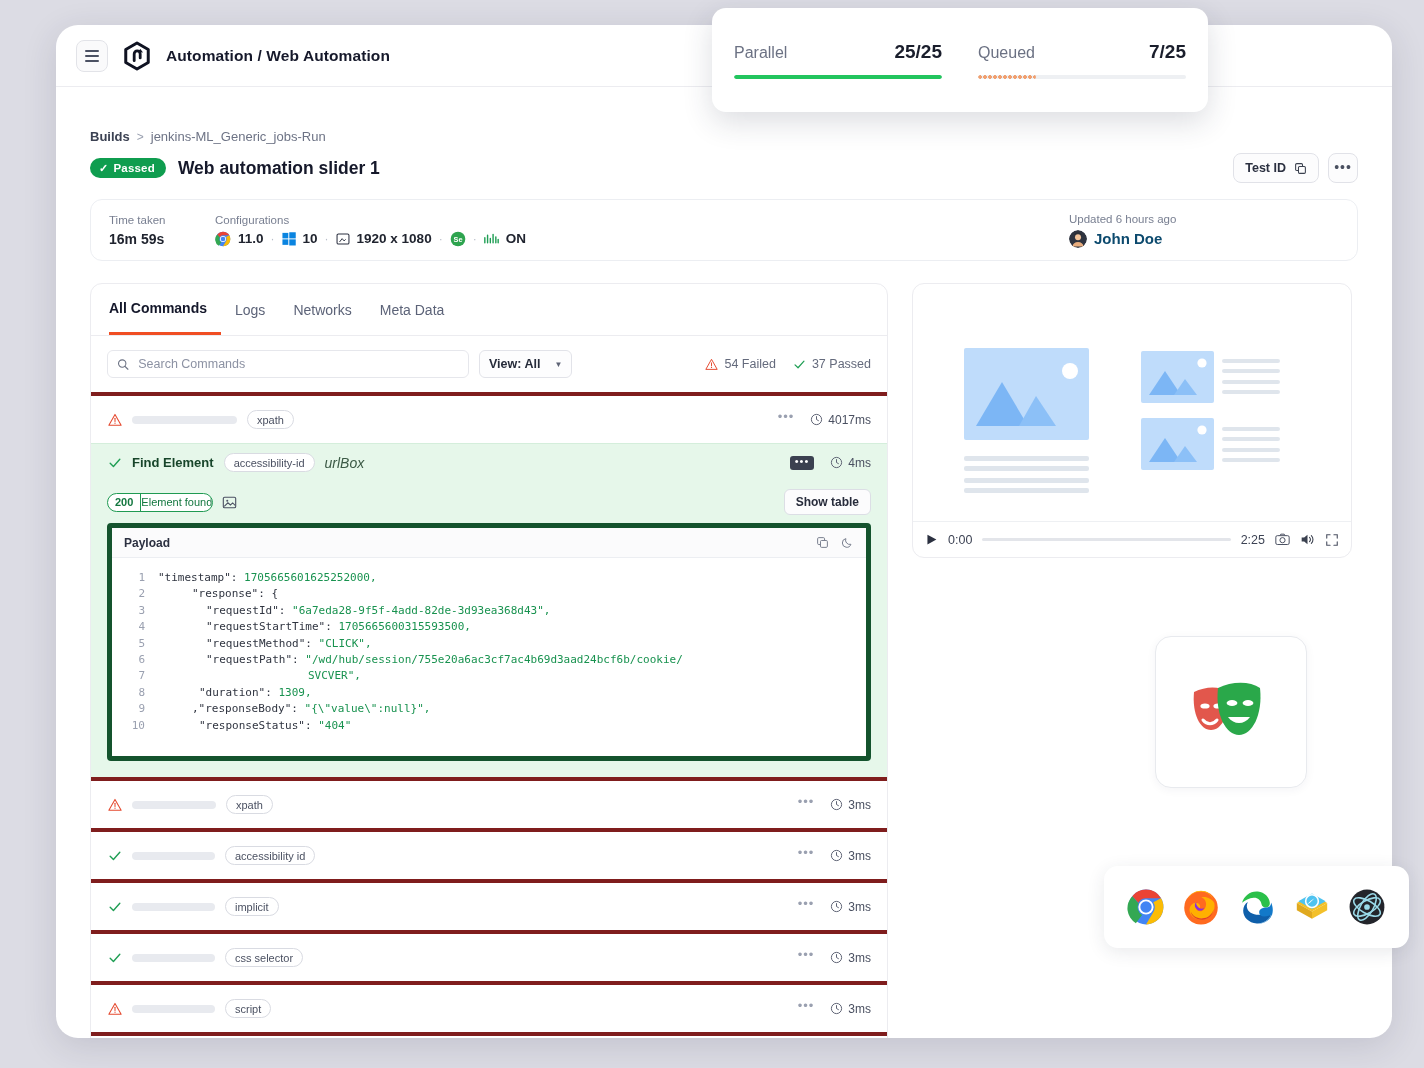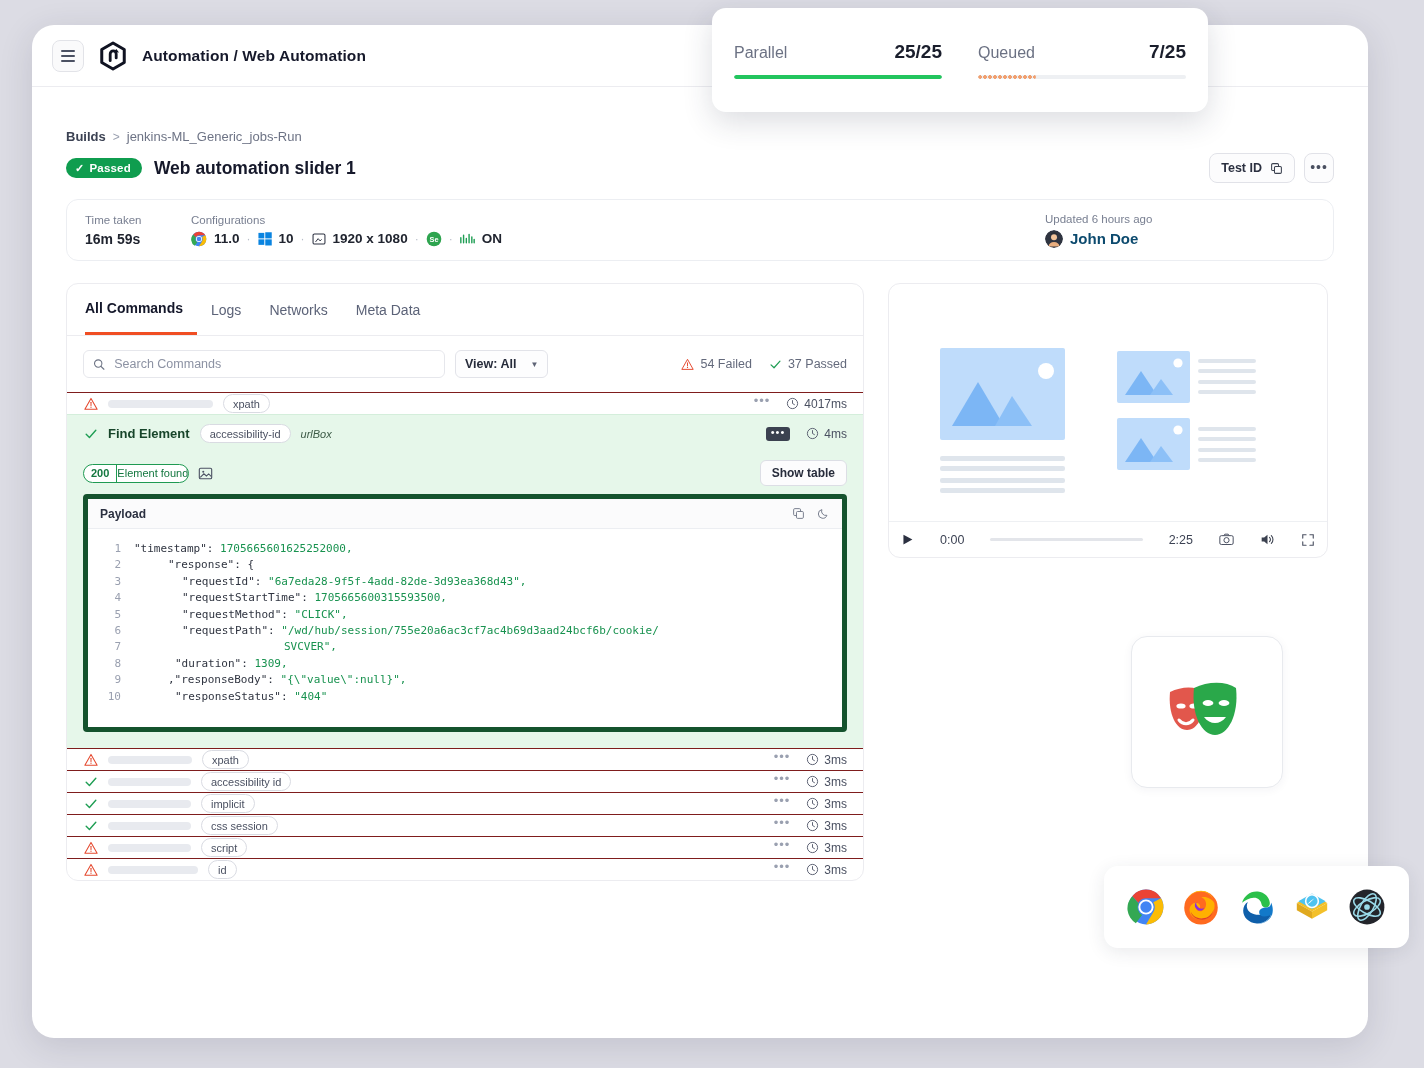--- a/index.html
+++ b/index.html
@@ -8,21 +8,21 @@
     width:1424px; height:1068px;
     background:#dcdce4;
     font-family:"Liberation Sans", sans-serif;
     color:#1f2430;
     overflow:hidden;
     position:relative;
   }
 
   
   .app-window{
-    position:absolute; left:32px; top:25px;
+    position:absolute; left:56px; top:25px;
     width:1336px; height:1013px;
     background:#ffffff;
     border-radius:22px;
     box-shadow:0 8px 34px rgba(40,45,70,.14);
     overflow:hidden;
   }
 
   
   .topbar{
     height:62px; display:flex; align-items:center;
@@ -126,33 +126,33 @@
     height:28px;border:1px solid #e2e3e9;border-radius:6px;background:#fdfdfe;
     display:flex;align-items:center;gap:14px;padding:0 9px;font-size:12.5px;
     font-weight:700;color:#272c3b;cursor:pointer;
   }
   .view-select .caret{font-size:8px;color:#5d6375;}
   .counts{margin-left:auto;display:flex;align-items:center;gap:17px;font-size:12.5px;color:#646a7c;}
   .counts .item{display:flex;align-items:center;gap:6px;}
 
   
   .cmd-row{
-    display:flex;align-items:center;gap:10px;height:22px;
-    border-top:1px solid #7f1d1d;padding:0 16px;
+    display:flex;align-items:center;gap:10px;height:51px;
+    border-top:4px solid #7f1d1d;padding:0 16px;
   }
   .cmd-row.highlight{background:#e6f7ea;border-top:1px solid #d4eedb;height:38px;}
   .st-ico{width:15px;display:flex;align-items:center;justify-content:center;}
   .bar-blank{height:8px;border-radius:4px;background:#e8eaef;}
   .tagchip{
     border:1px solid #d9dbe2;border-radius:999px;height:19px;
     display:inline-flex;align-items:center;padding:0 9px;
     font-size:11px;color:#4b5162;background:#fff;white-space:nowrap;
   }
   .cmd-name{font-size:13px;font-weight:700;color:#17452a;}
-  .cmd-sub{font-size:11px;font-style:italic;color:#3c5a46;}
+  .cmd-sub{font-size:14px;font-style:italic;color:#3c5a46;}
   .row-right{margin-left:auto;display:flex;align-items:center;gap:16px;}
   .dots-plain{color:#9aa0b0;font-size:13px;letter-spacing:1px;line-height:0;padding-bottom:5px;cursor:pointer;}
   .dots-dark{
     background:#3b4150;color:#fff;border-radius:3px;font-size:11px;letter-spacing:1px;
     padding:1px 5px 5px 5px;line-height:0;height:14px;display:flex;align-items:center;cursor:pointer;
   }
   .ms{display:flex;align-items:center;gap:5px;font-size:12px;color:#4a5061;}
 
   
   .status-row{
@@ -192,21 +192,21 @@
   .v{color:#18924f;}
 
   
   .video-card{
     border:1px solid #ececf0;border-radius:12px;background:#fff;overflow:hidden;
     height:275px;display:flex;flex-direction:column;
   }
   .video-body{flex:1;position:relative;}
   .video-ctrl{
     height:36px;border-top:1px solid #eef0f3;display:flex;align-items:center;
-    gap:26px;padding:0 12px;
+    gap:10px;padding:0 12px;
   }
   .ctrl-time{font-size:12.5px;color:#3d4354;}
   .ctrl-track{flex:1;height:3px;background:#e3e5ea;border-radius:2px;cursor:pointer;}
   .ctrl-ico{color:#5b6173;display:flex;align-items:center;cursor:pointer;}
 
   .wire-img{background:#bfdcfb;border-radius:2px;position:relative;overflow:hidden;}
   .wire-line{background:#dfe5ec;border-radius:2px;}
 
   .mask-card{
     margin:78px 0 0 auto; width:152px;height:152px;
@@ -558,21 +558,21 @@
               </span>
             </span>
           </div>
           <div class="cmd-row">
             <span class="st-ico">
               <svg width="14" height="14" viewBox="0 0 16 16">
                 <path d="M2.5 8.4 L6.2 12 L13.5 3.8" fill="none" stroke="#1f9e54" stroke-width="1.6" stroke-linecap="round" stroke-linejoin="round"></path>
               </svg>
             </span>
             <span class="bar-blank" style="width:83px"></span>
-            <span class="tagchip">css session</span>
+            <span class="tagchip">css selector</span>
             <span class="row-right">
               <span class="dots-plain">•••</span>
               <span class="ms">
                 <svg width="13" height="13" viewBox="0 0 16 16">
                   <circle cx="8" cy="8" r="6.3" fill="none" stroke="#5a6071" stroke-width="1.2"></circle>
                   <path d="M8 4.4 V8 L10.4 9.4" stroke="#5a6071" stroke-width="1.2" fill="none" stroke-linecap="round"></path>
                 </svg>
                 <span>3ms</span>
               </span>
             </span>

